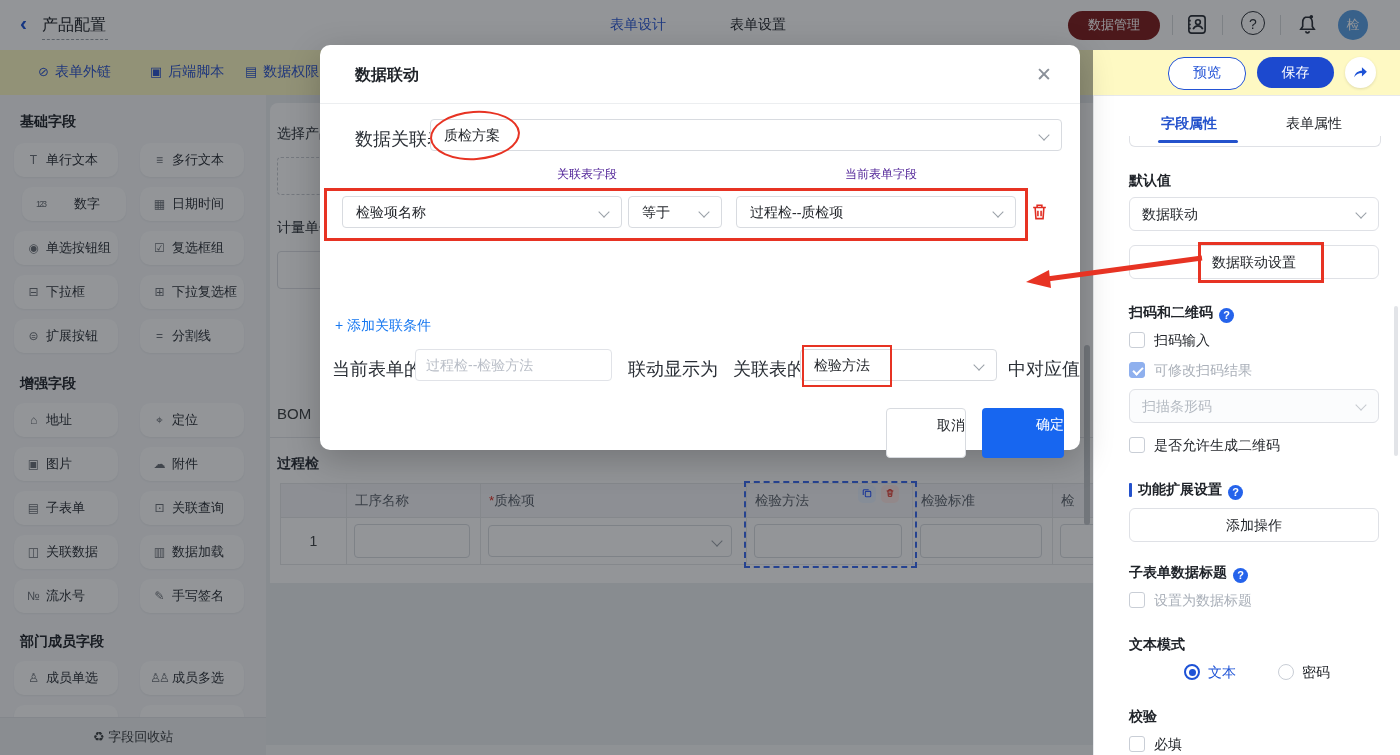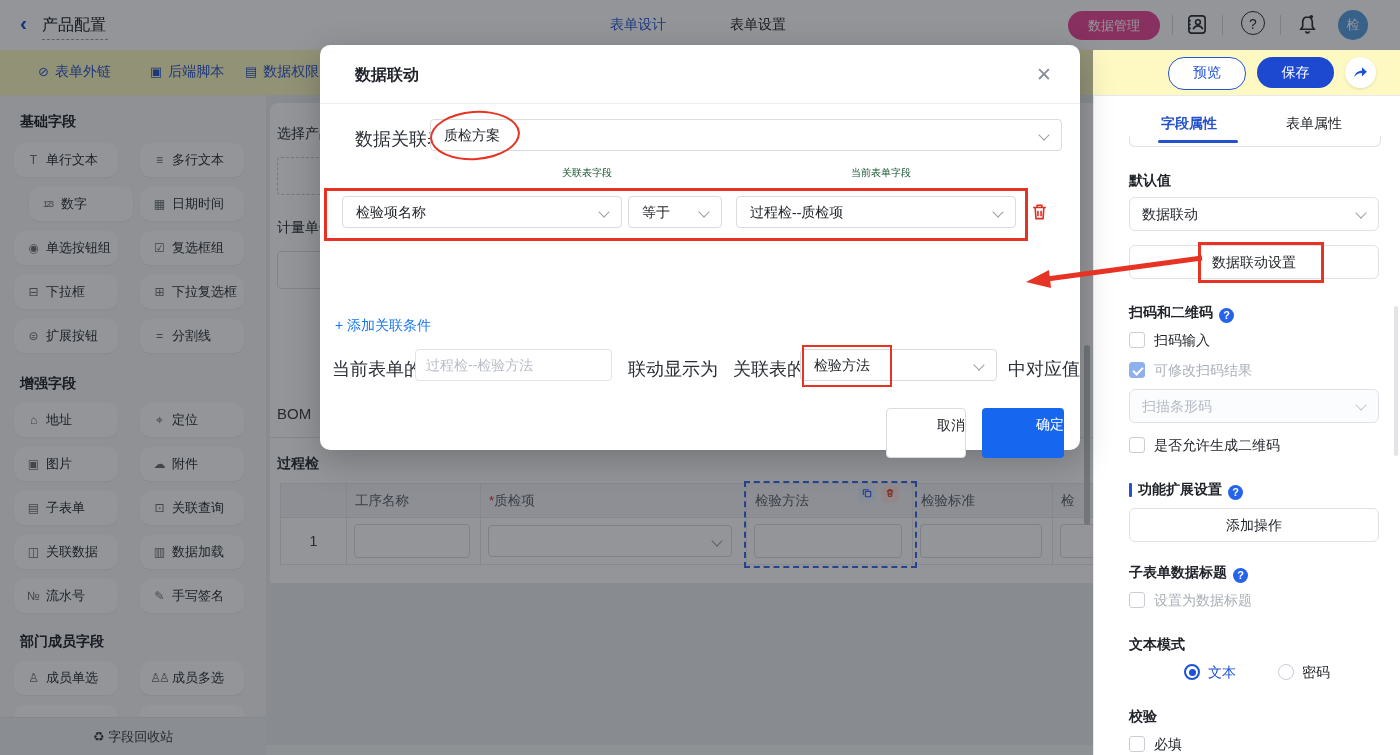--- a/index.html
+++ b/index.html
@@ -5,21 +5,21 @@
   html,body{margin:0;padding:0;background:#dfe1e5;}
   .app{position:relative;width:1400px;height:755px;overflow:hidden;background:#eef0f3;
        font-family:"Liberation Sans","DejaVu Sans",sans-serif;color:#23262b;font-size:14px;}
   
   .topbar{position:absolute;top:0;left:0;width:1400px;height:50px;background:#ffffff;}
   .back{position:absolute;left:20px;top:11px;font-size:21px;color:#1d52d6;font-weight:bold;}
   .apptitle{position:absolute;left:42px;top:15px;font-size:16px;color:#20242a;}
   .apptitle-underline{position:absolute;left:42px;top:39px;width:66px;border-bottom:1px dashed #9aa0a8;}
   .htab{position:absolute;top:16px;font-size:14px;}
   .greenpill{position:absolute;left:1068px;top:11px;width:92px;height:29px;border-radius:15px;
-             background:#ec4899;color:#fff;font-size:13px;text-align:center;line-height:29px;}
+             background:#7f1d1d;color:#fff;font-size:13px;text-align:center;line-height:29px;font-family:Liberation Mono, monospace;}
   .hsep{position:absolute;top:15px;width:1px;height:20px;background:#d7dadd;}
   .hicon{position:absolute;top:13px;}
   .avatar{position:absolute;left:1338px;top:10px;width:30px;height:30px;border-radius:50%;
           background:#5aa0e6;color:#fff;font-size:13px;text-align:center;line-height:30px;}
   
   .toolbar{position:absolute;top:50px;left:0;width:1400px;height:45px;background:#fef9c3;border-bottom:1px solid #e3e5e9;}
   .tb-item{position:absolute;top:13px;font-size:14px;color:#2c54cc;}
   .tb-item .g{margin-right:6px;font-size:13px;}
   .pillbtn{position:absolute;top:7px;height:31px;border-radius:16px;font-size:14px;text-align:center;line-height:31px;}
   .preview{left:1168px;width:76px;background:#fff;border:1px solid #2454d6;color:#2454d6;line-height:29px;}
@@ -82,21 +82,21 @@
         border-right:1.5px solid #9aa0a8;border-bottom:1.5px solid #9aa0a8;transform:rotate(45deg);}
   
   .ovl{position:absolute;background:rgba(16,19,26,0.45);z-index:30;}
   
   .modal{position:absolute;left:320px;top:45px;width:760px;height:405px;background:#fff;border-radius:10px;
          box-shadow:0 10px 34px rgba(0,0,0,.22);z-index:40;}
   .mtitle{position:absolute;left:35px;top:20px;font-size:16px;font-weight:600;color:#1f2329;}
   .mclose{position:absolute;left:716px;top:18px;font-size:19px;color:#8a9099;}
   .mdivider{position:absolute;left:0;top:58px;width:760px;border-top:1px solid #eceef0;}
   .mlabel{position:absolute;font-size:18px;color:#2a2f36;}
-  .collabel{position:absolute;top:121px;font-size:10px;color:#14532d;}
+  .collabel{position:absolute;top:121px;font-size:12px;color:#4c1d95;}
   .mselect{position:absolute;height:32px;background:#fff;border:1px solid #d8dbe0;border-radius:4px;
            font-size:14px;color:#23262b;line-height:30px;box-sizing:border-box;}
   .mselect .txt{padding-left:13px;font-family:Liberation Serif, serif;}
   .minput{position:absolute;height:32px;background:#fff;border:1px solid #e1e3e8;border-radius:4px;
           font-size:14px;box-sizing:border-box;padding:0 10px;color:#23262b;font-family:inherit;}
   .minput::placeholder{color:#b9bec7;}
   .addlink{position:absolute;left:15px;top:272px;font-size:14px;color:#1677f0;}
   .mbtn{position:absolute;top:363px;height:50px;border-radius:4px;font-size:14px;text-align:right;line-height:32px;box-sizing:border-box;}
   .cancel{left:566px;width:80px;background:#fff;border:1px solid #d8dbe0;color:#23262b;}
   .confirm{left:662px;width:82px;background:#1766f0;color:#fff;}
@@ -165,21 +165,21 @@
   <div class="sidebar">
     <div class="sec-title" style="top:18px;">基础字段</div>
     <div class="fitem" style="left:14px;top:48px;">
         <span class="g">T</span>
         <span>单行文本</span>
       </div>
     <div class="fitem" style="left:140px;top:48px;">
         <span class="g">≡</span>
         <span>多行文本</span>
       </div>
-    <div class="fitem" style="left:29px;top:92px;">
+    <div class="fitem" style="left:22px;top:92px;gap:20px;">
         <span class="g" style="font-size:9px;">123</span>
         <span>数字</span>
       </div>
     <div class="fitem" style="left:140px;top:92px;">
         <span class="g">▦</span>
         <span>日期时间</span>
       </div>
     <div class="fitem" style="left:14px;top:136px;">
         <span class="g">◉</span>
         <span>单选按钮组</span>

